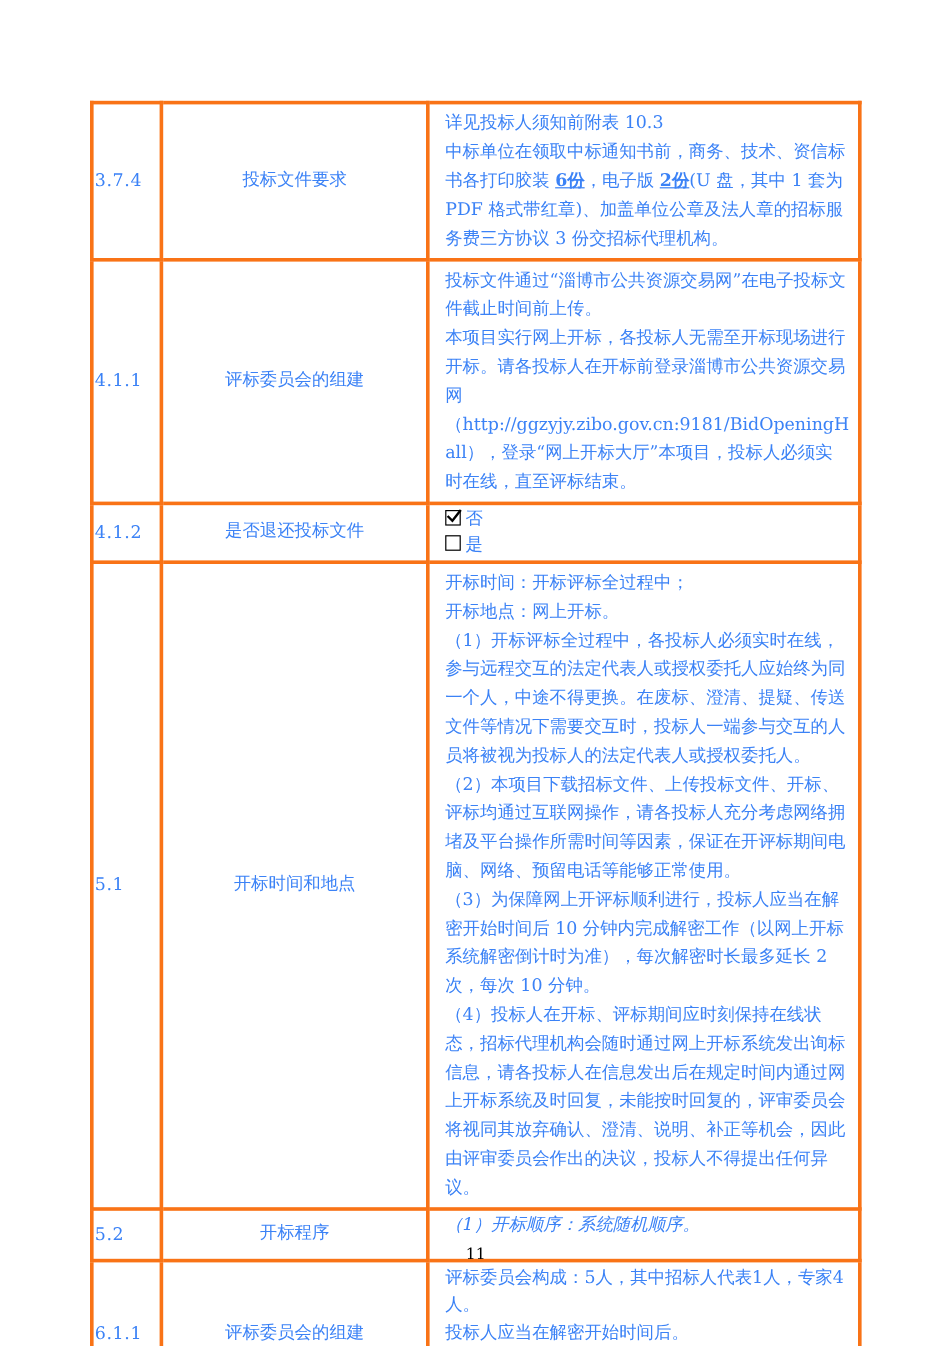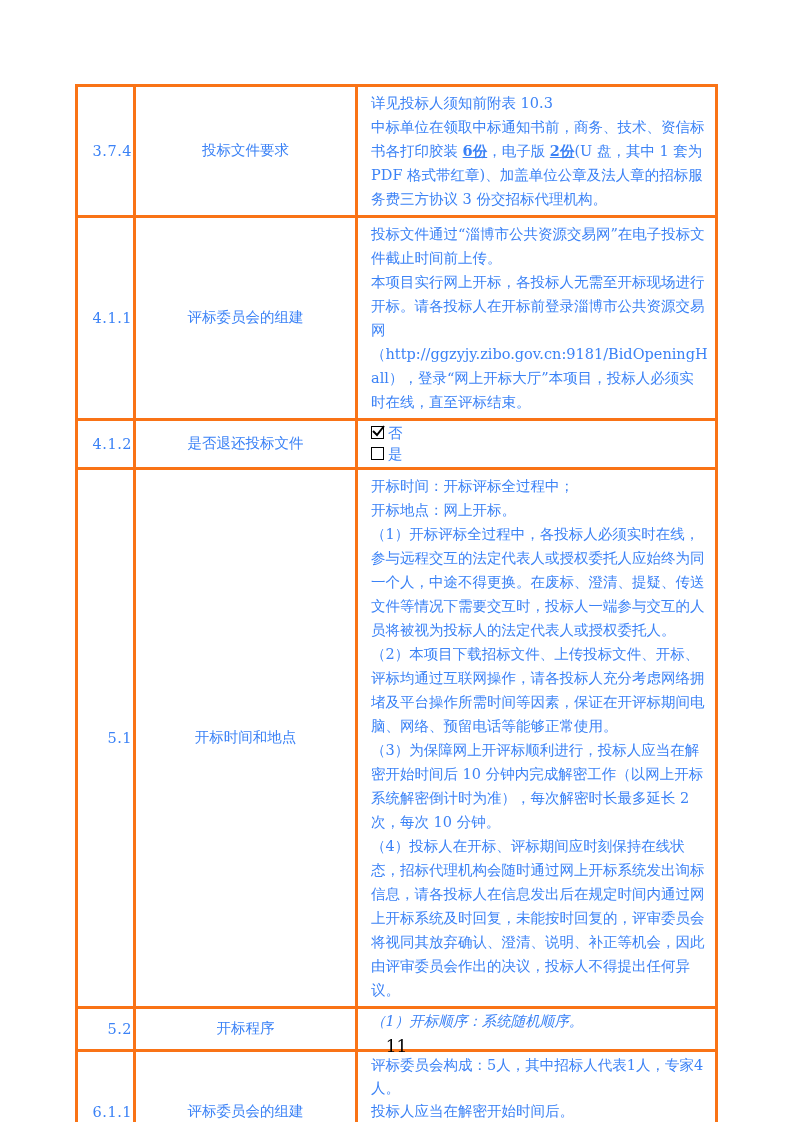--- a/index.html
+++ b/index.html
@@ -25,21 +25,21 @@
     table-layout: fixed;
   }
   table.doc-table td {
     border: 3px solid #f97316;
     font-size: 14.5px;
     line-height: 24px;
     vertical-align: middle;
     color: #3b82f6;
   }
   td.col-num {
-    text-align: right;
+    text-align: left;
     letter-spacing: 0.5px;
   }
   td.col-label {
     text-align: center;
     font-family: Liberation Mono, monospace;
   }
   td.col-content {
     vertical-align: top;
     padding: 4px 7px 4px 13px;
     text-align: left;
@@ -81,21 +81,21 @@
     position: absolute;
     left: -1px;
     top: -3px;
   }
   .page-number {
     position: absolute;
     left: 0;
     top: 1038px;
     width: 100%;
     text-align: center;
-    font-size: 17px;
+    font-size: 13px;
     line-height: 16px;
     color: #000000;
   }
 </style>
 </head>
 <body>
 
 <div class="page">
 
   <table class="doc-table">

